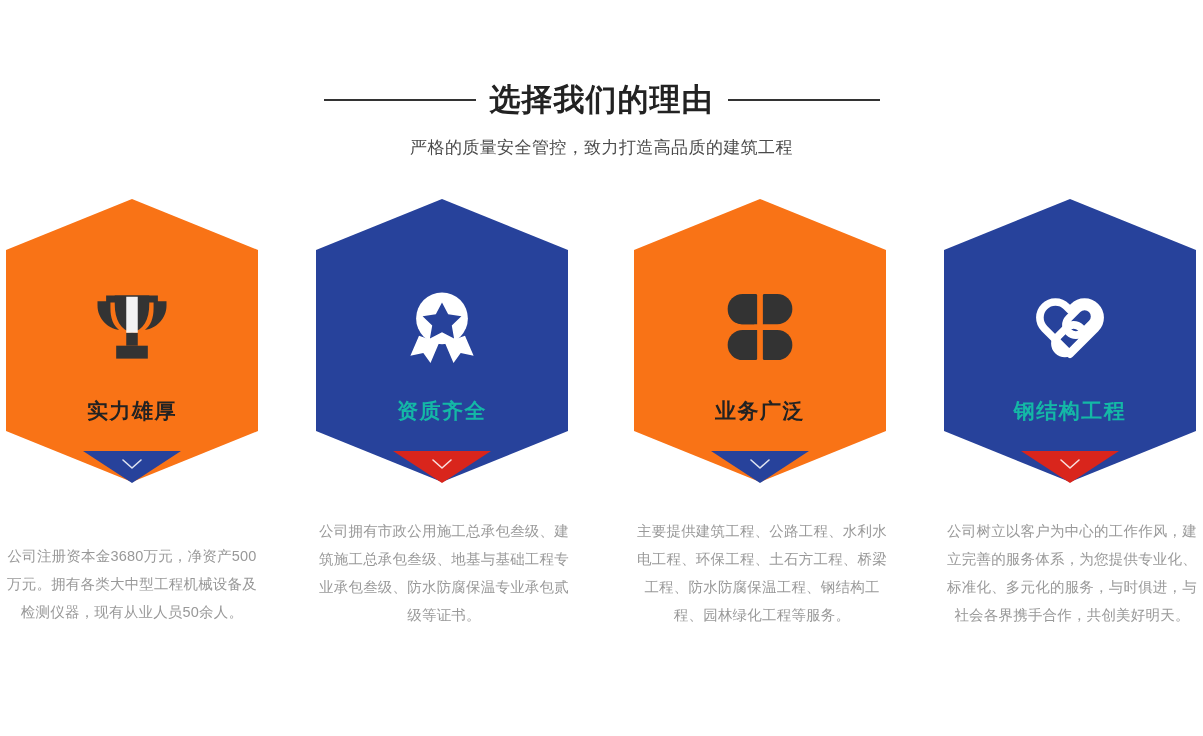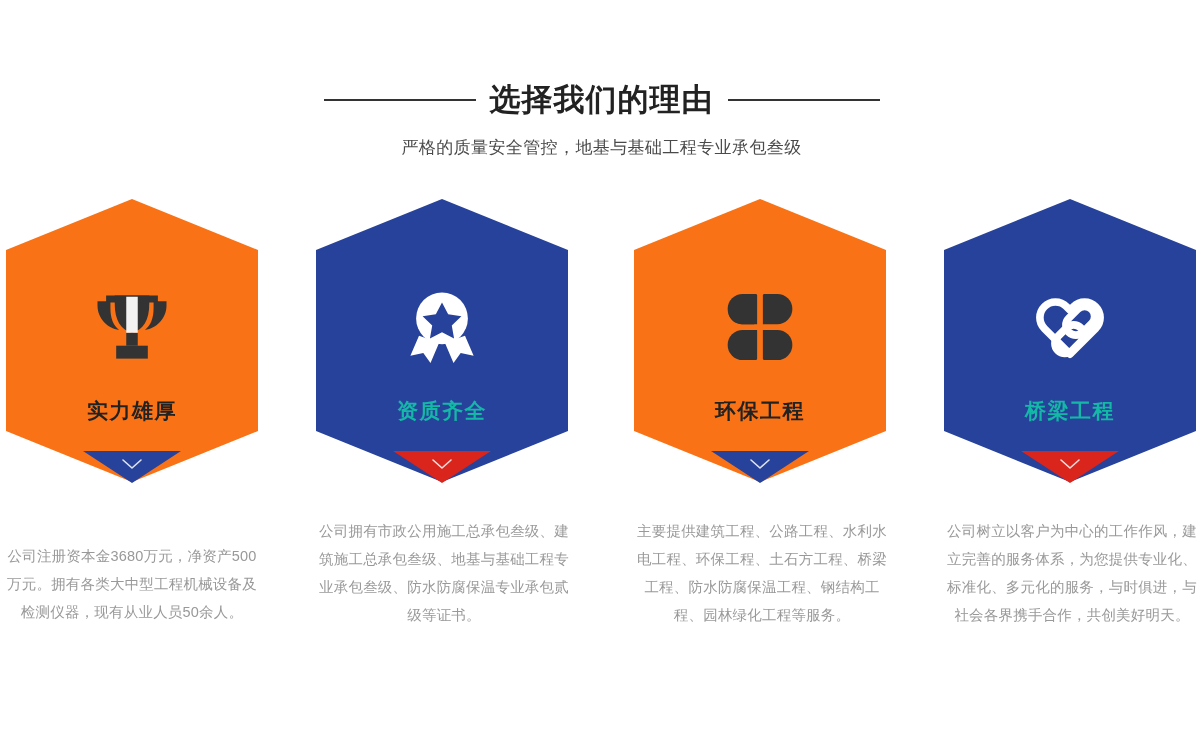--- a/index.html
+++ b/index.html
@@ -155,21 +155,21 @@
 <body>
 
 <div class="page">
 
   <div class="section-header">
     <div class="title-row">
       <span class="title-rule"></span>
       <h2 class="section-title">选择我们的理由</h2>
       <span class="title-rule"></span>
     </div>
-    <div class="section-subtitle">严格的质量安全管控，地基与基础工程专业承包叁级</div>
+    <div class="section-subtitle">严格的质量安全管控，致力打造高品质的建筑工程</div>
   </div>
 
   <div class="cards">
 
     <div class="card card-1">
       <div class="hex light">
         <div class="hex-icon">
           <svg width="92" height="92" viewBox="0 0 64 64" aria-hidden="true">
             <g fill="#333333">
               <path d="M14 10h36v5H14z"></path>
@@ -220,42 +220,42 @@
           <svg width="92" height="92" viewBox="0 0 64 64" aria-hidden="true">
             <g fill="#333333">
               <path d="M30 30H19a9 9 0 1 1 9-9v9z" transform="translate(0,0)"></path>
               <path d="M20 9h9a1 1 0 0 1 1 1v20H20A10.5 10.5 0 0 1 20 9z"></path>
               <path d="M44 9h-9a1 1 0 0 0-1 1v20h10A10.5 10.5 0 0 0 44 9z"></path>
               <path d="M20 55h9a1 1 0 0 0 1-1V34H20a10.5 10.5 0 0 0 0 21z"></path>
               <path d="M44 55h-9a1 1 0 0 1-1-1V34h10a10.5 10.5 0 0 1 0 21z"></path>
             </g>
           </svg>
         </div>
-        <div class="hex-label">环保工程</div>
+        <div class="hex-label">业务广泛</div>
       </div>
       <div class="tab blue">
         <svg width="22" height="13" viewBox="0 0 22 13">
           <polyline points="2,2 11,10 20,2" fill="none" stroke="#ffffff" stroke-width="1.6" stroke-linecap="round" stroke-linejoin="round" opacity="0.85"></polyline>
         </svg>
       </div>
       <div class="desc">主要提供建筑工程、公路工程、水利水电工程、环保工程、土石方工程、桥梁工程、防水防腐保温工程、钢结构工程、园林绿化工程等服务。</div>
     </div>
 
     <div class="card card-4">
       <div class="hex blue">
         <div class="hex-icon">
           <svg width="94" height="94" viewBox="0 0 64 64" aria-hidden="true">
             <g fill="none" stroke="#ffffff" stroke-width="5.2" stroke-linecap="round" stroke-linejoin="round">
               <path d="M32 50.5 14.6 33.1a10.6 10.6 0 0 1 15-15L32 20.5l2.4-2.4a10.6 10.6 0 0 1 15 15L32 50.5z"></path>
               <rect x="20.5" y="33.5" width="22" height="13.6" rx="6.8" transform="rotate(-45 31.5 40.3)"></rect>
               <rect x="28.0" y="21.0" width="22" height="13.6" rx="6.8" transform="rotate(-45 39.0 27.8)"></rect>
             </g>
           </svg>
         </div>
-        <div class="hex-label">桥梁工程</div>
+        <div class="hex-label">钢结构工程</div>
       </div>
       <div class="tab red">
         <svg width="22" height="13" viewBox="0 0 22 13">
           <polyline points="2,2 11,10 20,2" fill="none" stroke="#ffffff" stroke-width="1.6" stroke-linecap="round" stroke-linejoin="round" opacity="0.85"></polyline>
         </svg>
       </div>
       <div class="desc">公司树立以客户为中心的工作作风，建立完善的服务体系，为您提供专业化、标准化、多元化的服务，与时俱进，与社会各界携手合作，共创美好明天。</div>
     </div>
 
   </div>

